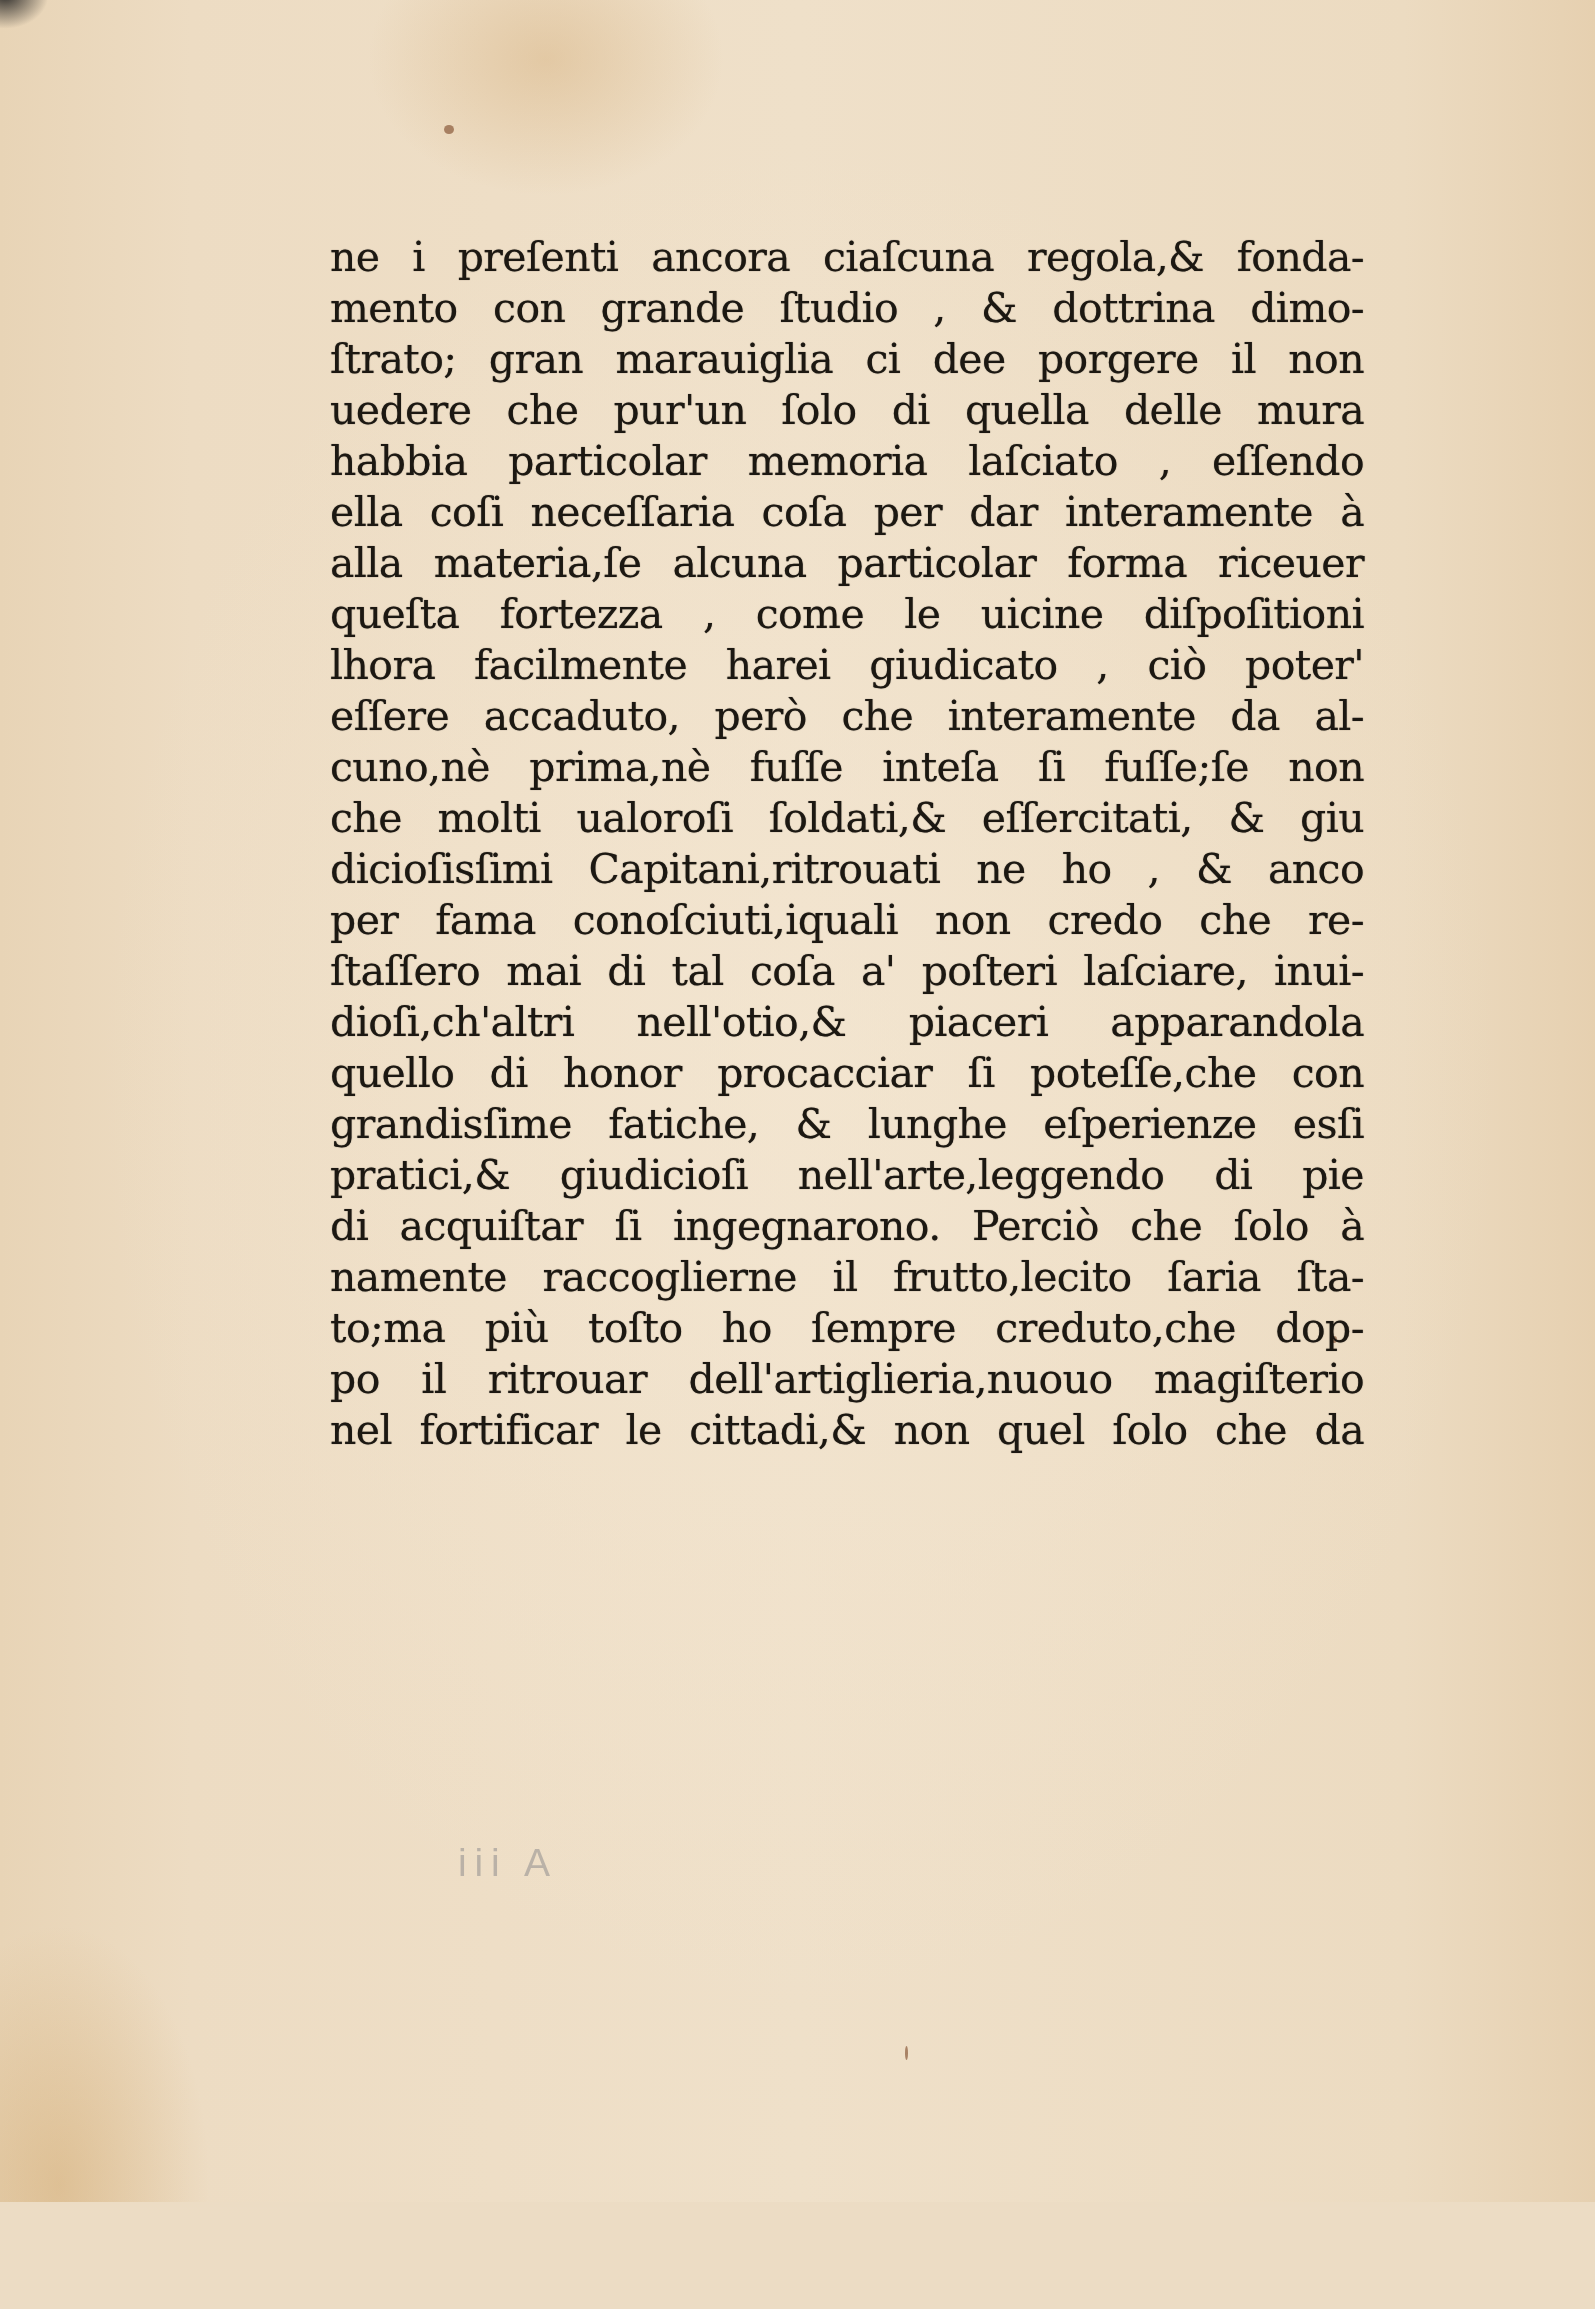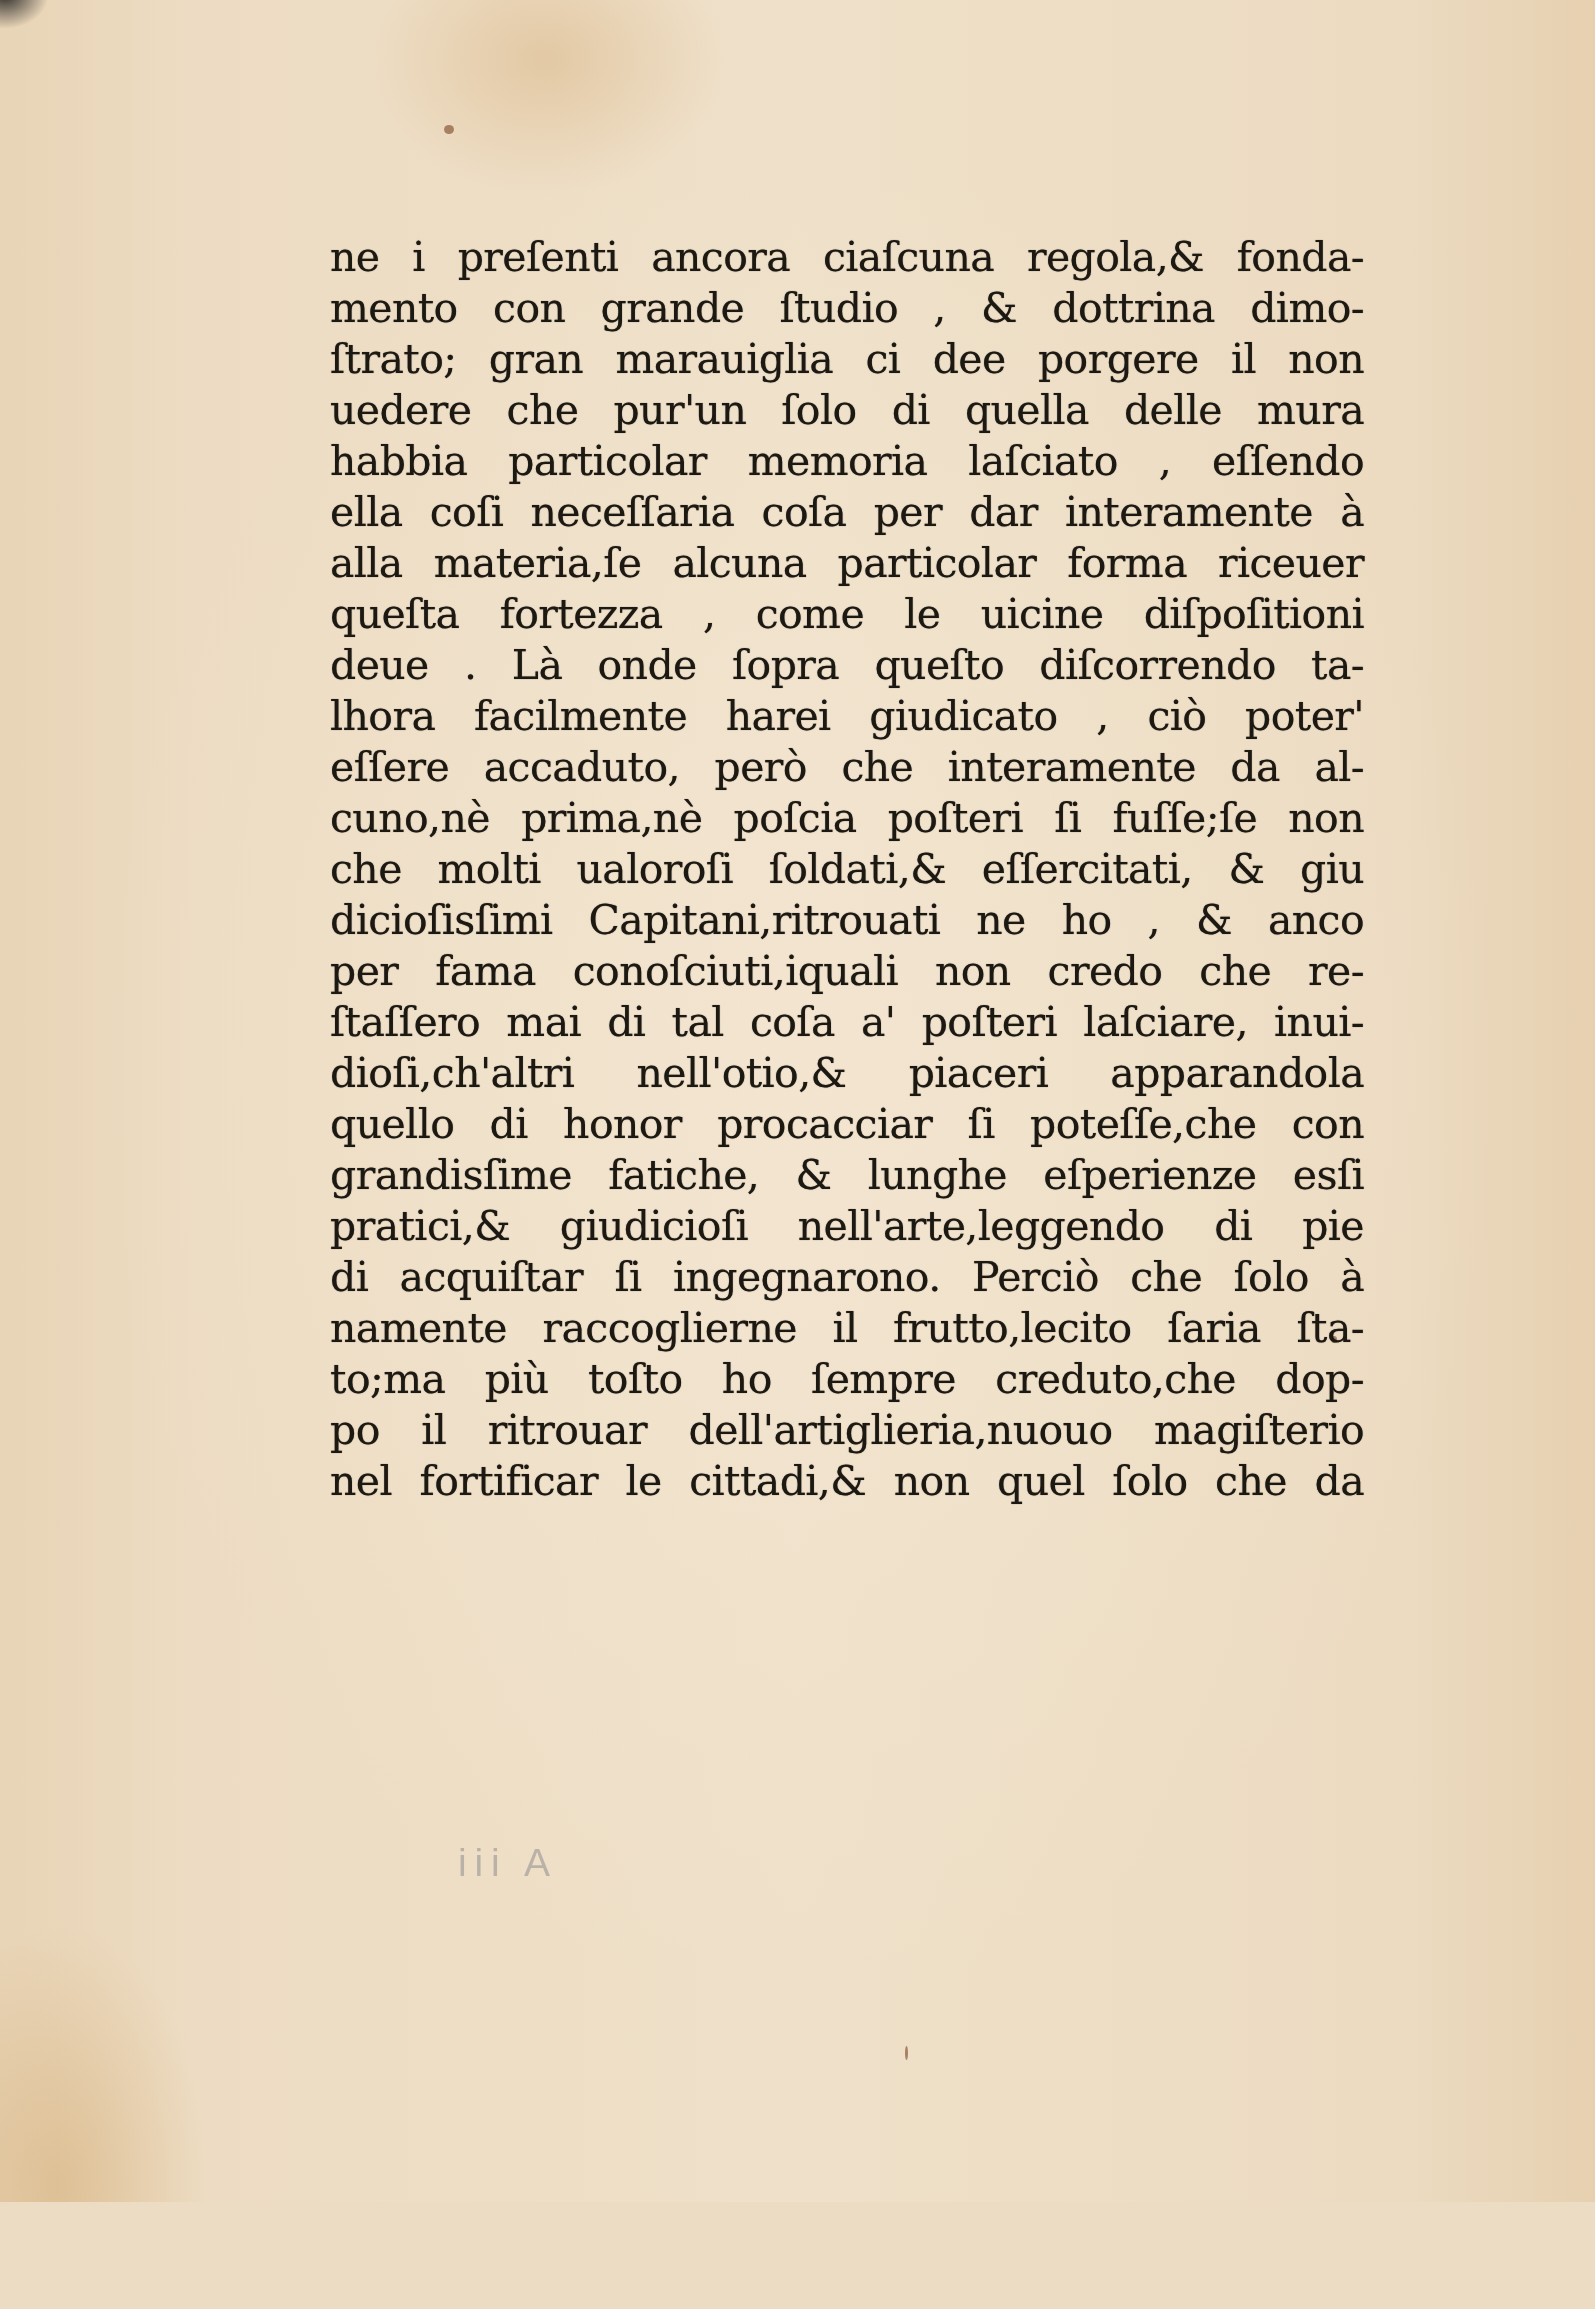--- a/index.html
+++ b/index.html
@@ -78,24 +78,23 @@
 
   <div class="text-block">
     <span class="line">ne i preſenti ancora ciaſcuna regola,&amp; fonda-</span>
     <span class="line">mento con grande ſtudio , &amp; dottrina dimo-</span>
     <span class="line">ſtrato; gran marauiglia ci dee porgere il non</span>
     <span class="line">uedere che pur'un ſolo di quella delle mura</span>
     <span class="line">habbia particolar memoria laſciato , eſſendo</span>
     <span class="line">ella coſi neceſſaria coſa per dar interamente à</span>
     <span class="line">alla materia,ſe alcuna particolar forma riceuer</span>
     <span class="line">queſta fortezza , come le uicine diſpoſitioni</span>
-    <span class="line">deue . Là onde ſopra queſto diſcorrendo ta-</span>
     <span class="line">lhora facilmente harei giudicato , ciò poter'</span>
     <span class="line">eſſere accaduto, però che interamente da al-</span>
-    <span class="line">cuno,nè prima,nè poſcia poſteri ſi fuſſe;ſe non</span>
+    <span class="line">cuno,nè prima,nè fuſſe inteſa ſi fuſſe;ſe non</span>
     <span class="line">che molti ualoroſi ſoldati,&amp; eſſercitati, &amp; giu</span>
     <span class="line">dicioſisſimi Capitani,ritrouati ne ho , &amp; anco</span>
     <span class="line">per fama conoſciuti,iquali non credo che re-</span>
     <span class="line">ſtaſſero mai di tal coſa a' poſteri laſciare, inui-</span>
     <span class="line">dioſi,ch'altri nell'otio,&amp; piaceri apparandola</span>
     <span class="line">quello di honor procacciar ſi poteſſe,che con</span>
     <span class="line">grandisſime fatiche, &amp; lunghe eſperienze esſi</span>
     <span class="line">pratici,&amp; giudicioſi nell'arte,leggendo di pie</span>
     <span class="line">di acquiſtar ſi ingegnarono. Perciò che ſolo à</span>
     <span class="line">namente raccoglierne il frutto,lecito ſaria ſta-</span>

